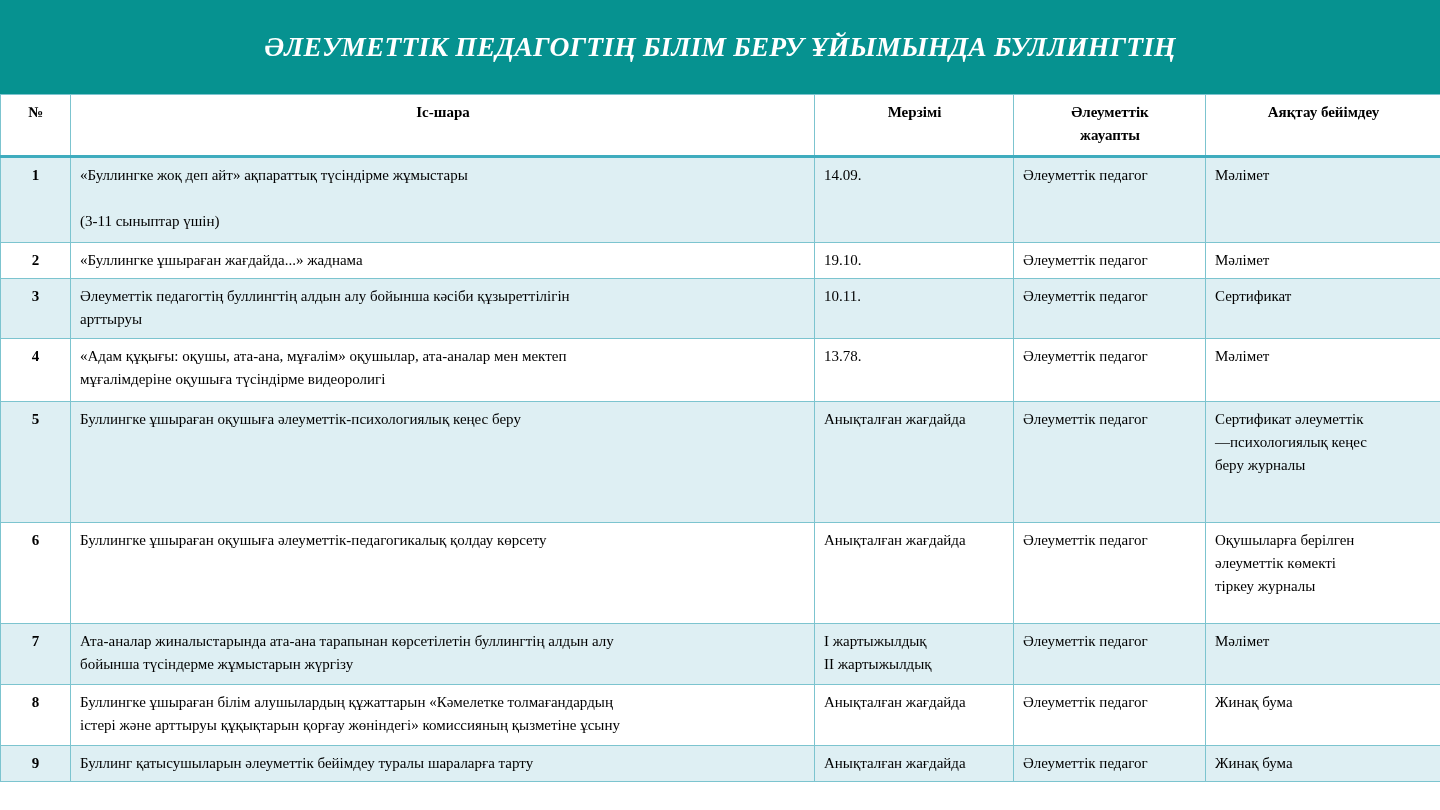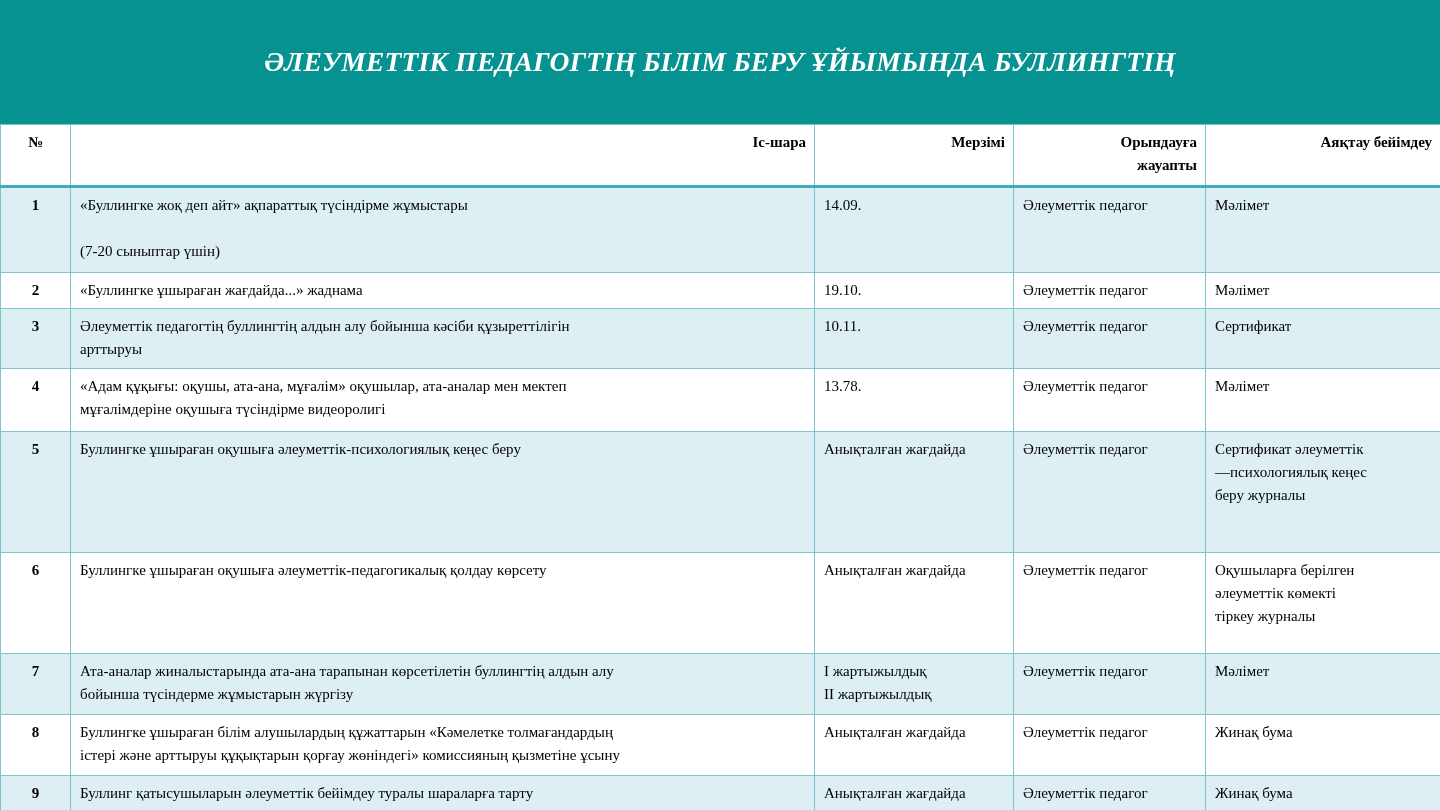--- a/index.html
+++ b/index.html
@@ -12,21 +12,21 @@
     width: 1440px;
     height: 810px;
     overflow: hidden;
     font-family: "Liberation Serif", "DejaVu Serif", serif;
     color: #000000;
   }
 
   
   .title-banner {
     width: 1440px;
-    height: 124px;
+    height: 94px;
     background: #069290;
     box-sizing: border-box;
     display: flex;
     flex-direction: column;
     align-items: center;
     justify-content: center;
     padding: 0 90px;
   }
   .title-line {
     color: #ffffff;
@@ -56,21 +56,21 @@
   .plan-table th,
   .plan-table td {
     border: 1px solid #7CC4CF;
     vertical-align: top;
     padding: 6px 8px 6px 9px;
     line-height: 23px;
     background: #ffffff;
   }
   .plan-table thead th {
     font-weight: bold;
-    text-align: right;
+    text-align: center;
     height: 48px;
     border-bottom: 3px solid #3FACBE;
   }
   .plan-table thead th.th-num { text-align: center; padding-left: 0; padding-right: 0;}
 
   tr.shaded > td { background: #DEEFF3; }
 
   td.cell-num {
     text-align: center;
     font-weight: bold;
@@ -105,34 +105,34 @@
       <col class="c-term">
       <col class="c-resp">
       <col class="c-form">
   </colgroup>
   <thead>
     <tr>
       <th class="th-num">№</th>
       <th>Іс-шара</th>
       <th>Мерзімі</th>
       <th>
-        <span class="sub-line">Орындауға</span>
+        <span class="sub-line">Әлеуметтік</span>
         <span class="sub-line">жауапты</span>
       </th>
       <th>Аяқтау бейімдеу</th>
     </tr>
   </thead>
   <tbody>
 
     <tr class="shaded r1">
       <td class="cell-num">1</td>
       <td>
         <span class="sub-line">«Буллингке жоқ деп айт» ақпараттық түсіндірме жұмыстары</span>
         <span class="gap-line"></span>
-        <span class="sub-line">(7-20 сыныптар үшін)</span>
+        <span class="sub-line">(3-11 сыныптар үшін)</span>
       </td>
       <td>14.09.</td>
       <td>Әлеуметтік педагог</td>
       <td>
         <span class="sub-line">Мәлімет</span>
       </td>
     </tr>
 
     <tr class="r2">
       <td class="cell-num">2</td>

